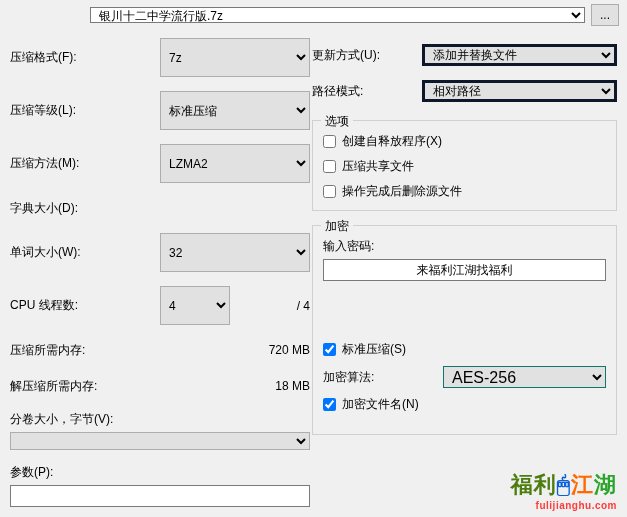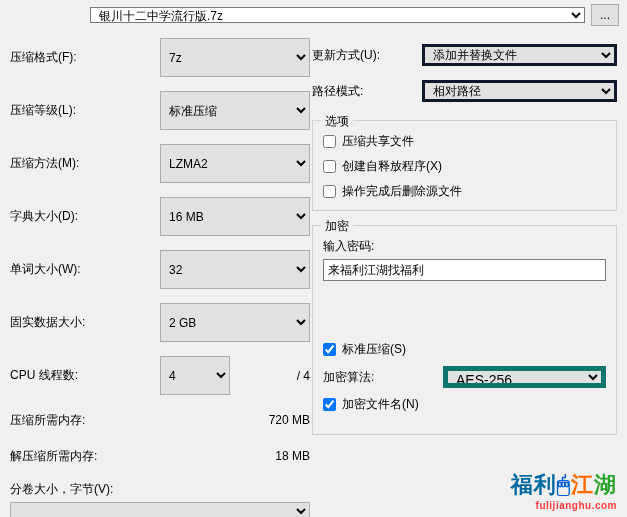--- a/index.html
+++ b/index.html
@@ -129,51 +129,52 @@
     margin-bottom: 4px;
   }
   .pwd-input {
     width: 100%;
     height: 22px;
     border: 1px solid #7a7a7a;
     background: #fff;
     padding: 0 4px;
     font-size: 12px;
     margin-bottom: 60px;
+    text-align: center;
   }
   .enc-row {
     display: flex;
     align-items: center;
     margin-bottom: 8px;
   }
   .enc-label {
     flex: 0 0 120px;
     font-size: 12px;
   }
   .enc-select {
     flex: 1;
     height: 22px;
     background: #e1e1e1;
-    border: 5px solid #0f766e;
-    font-size: 14px;
+    border: 1px solid #0f766e;
+    font-size: 16px;
     padding: 0 4px;
   }
   .watermark {
     position: absolute;
     bottom: 6px;
     right: 10px;
     text-align: right;
     pointer-events: none;
   }
   .wm-main {
     font-size: 22px;
     font-weight: bold;
     letter-spacing: 1px;
   }
-  .wm-main .c1 { color: #0369a1; }
+  .wm-main .c1 { color: #4d7c0f; }
   .wm-main .c2 { color: #ff6a00; }
   .wm-main .c3 { color: #2aa52a; }
   .wm-sub {
     font-size: 10px;
     color: #ff3b3b;
     font-weight: bold;
     letter-spacing: 0.5px;
   }
   .spacer { height: 10px; }
 </style>
@@ -207,38 +208,29 @@
 
     <div class="field-row">
       <div class="field-label">压缩方法(M):</div>
       <select class="field-select">
         <option>LZMA2</option>
       </select>
     </div>
 
     <div class="field-row">
       <div class="field-label">字典大小(D):</div>
-      <select class="field-select">
-        <option>16 MB</option>
-      </select>
     </div>
 
     <div class="field-row">
       <div class="field-label">单词大小(W):</div>
       <select class="field-select">
         <option>32</option>
       </select>
     </div>
 
-    <div class="field-row">
-      <div class="field-label">固实数据大小:</div>
-      <select class="field-select">
-        <option>2 GB</option>
-      </select>
-    </div>
 
     <div class="field-row cpu-row">
       <div class="field-label">CPU 线程数:</div>
       <select class="field-select">
         <option>4</option>
       </select>
       <div class="cpu-suffix">/ 4</div>
     </div>
 
     <div class="field-row">
@@ -278,25 +270,25 @@
       <div class="right-label">路径模式:</div>
       <select class="right-select">
         <option>相对路径</option>
       </select>
     </div>
 
     <div class="group-box">
       <div class="group-title">选项</div>
       <div class="checkbox-row">
         <input type="checkbox" style="">
-        <span>压缩共享文件</span>
+        <span>创建自释放程序(X)</span>
       </div>
       <div class="checkbox-row">
         <input type="checkbox" style="">
-        <span>创建自释放程序(X)</span>
+        <span>压缩共享文件</span>
       </div>
       <div class="checkbox-row" style="margin-bottom:0;">
         <input type="checkbox" style="">
         <span>操作完成后删除源文件</span>
       </div>
     </div>
 
     <div class="spacer"></div>
 
     <div class="group-box" style="padding-bottom:21px;">

